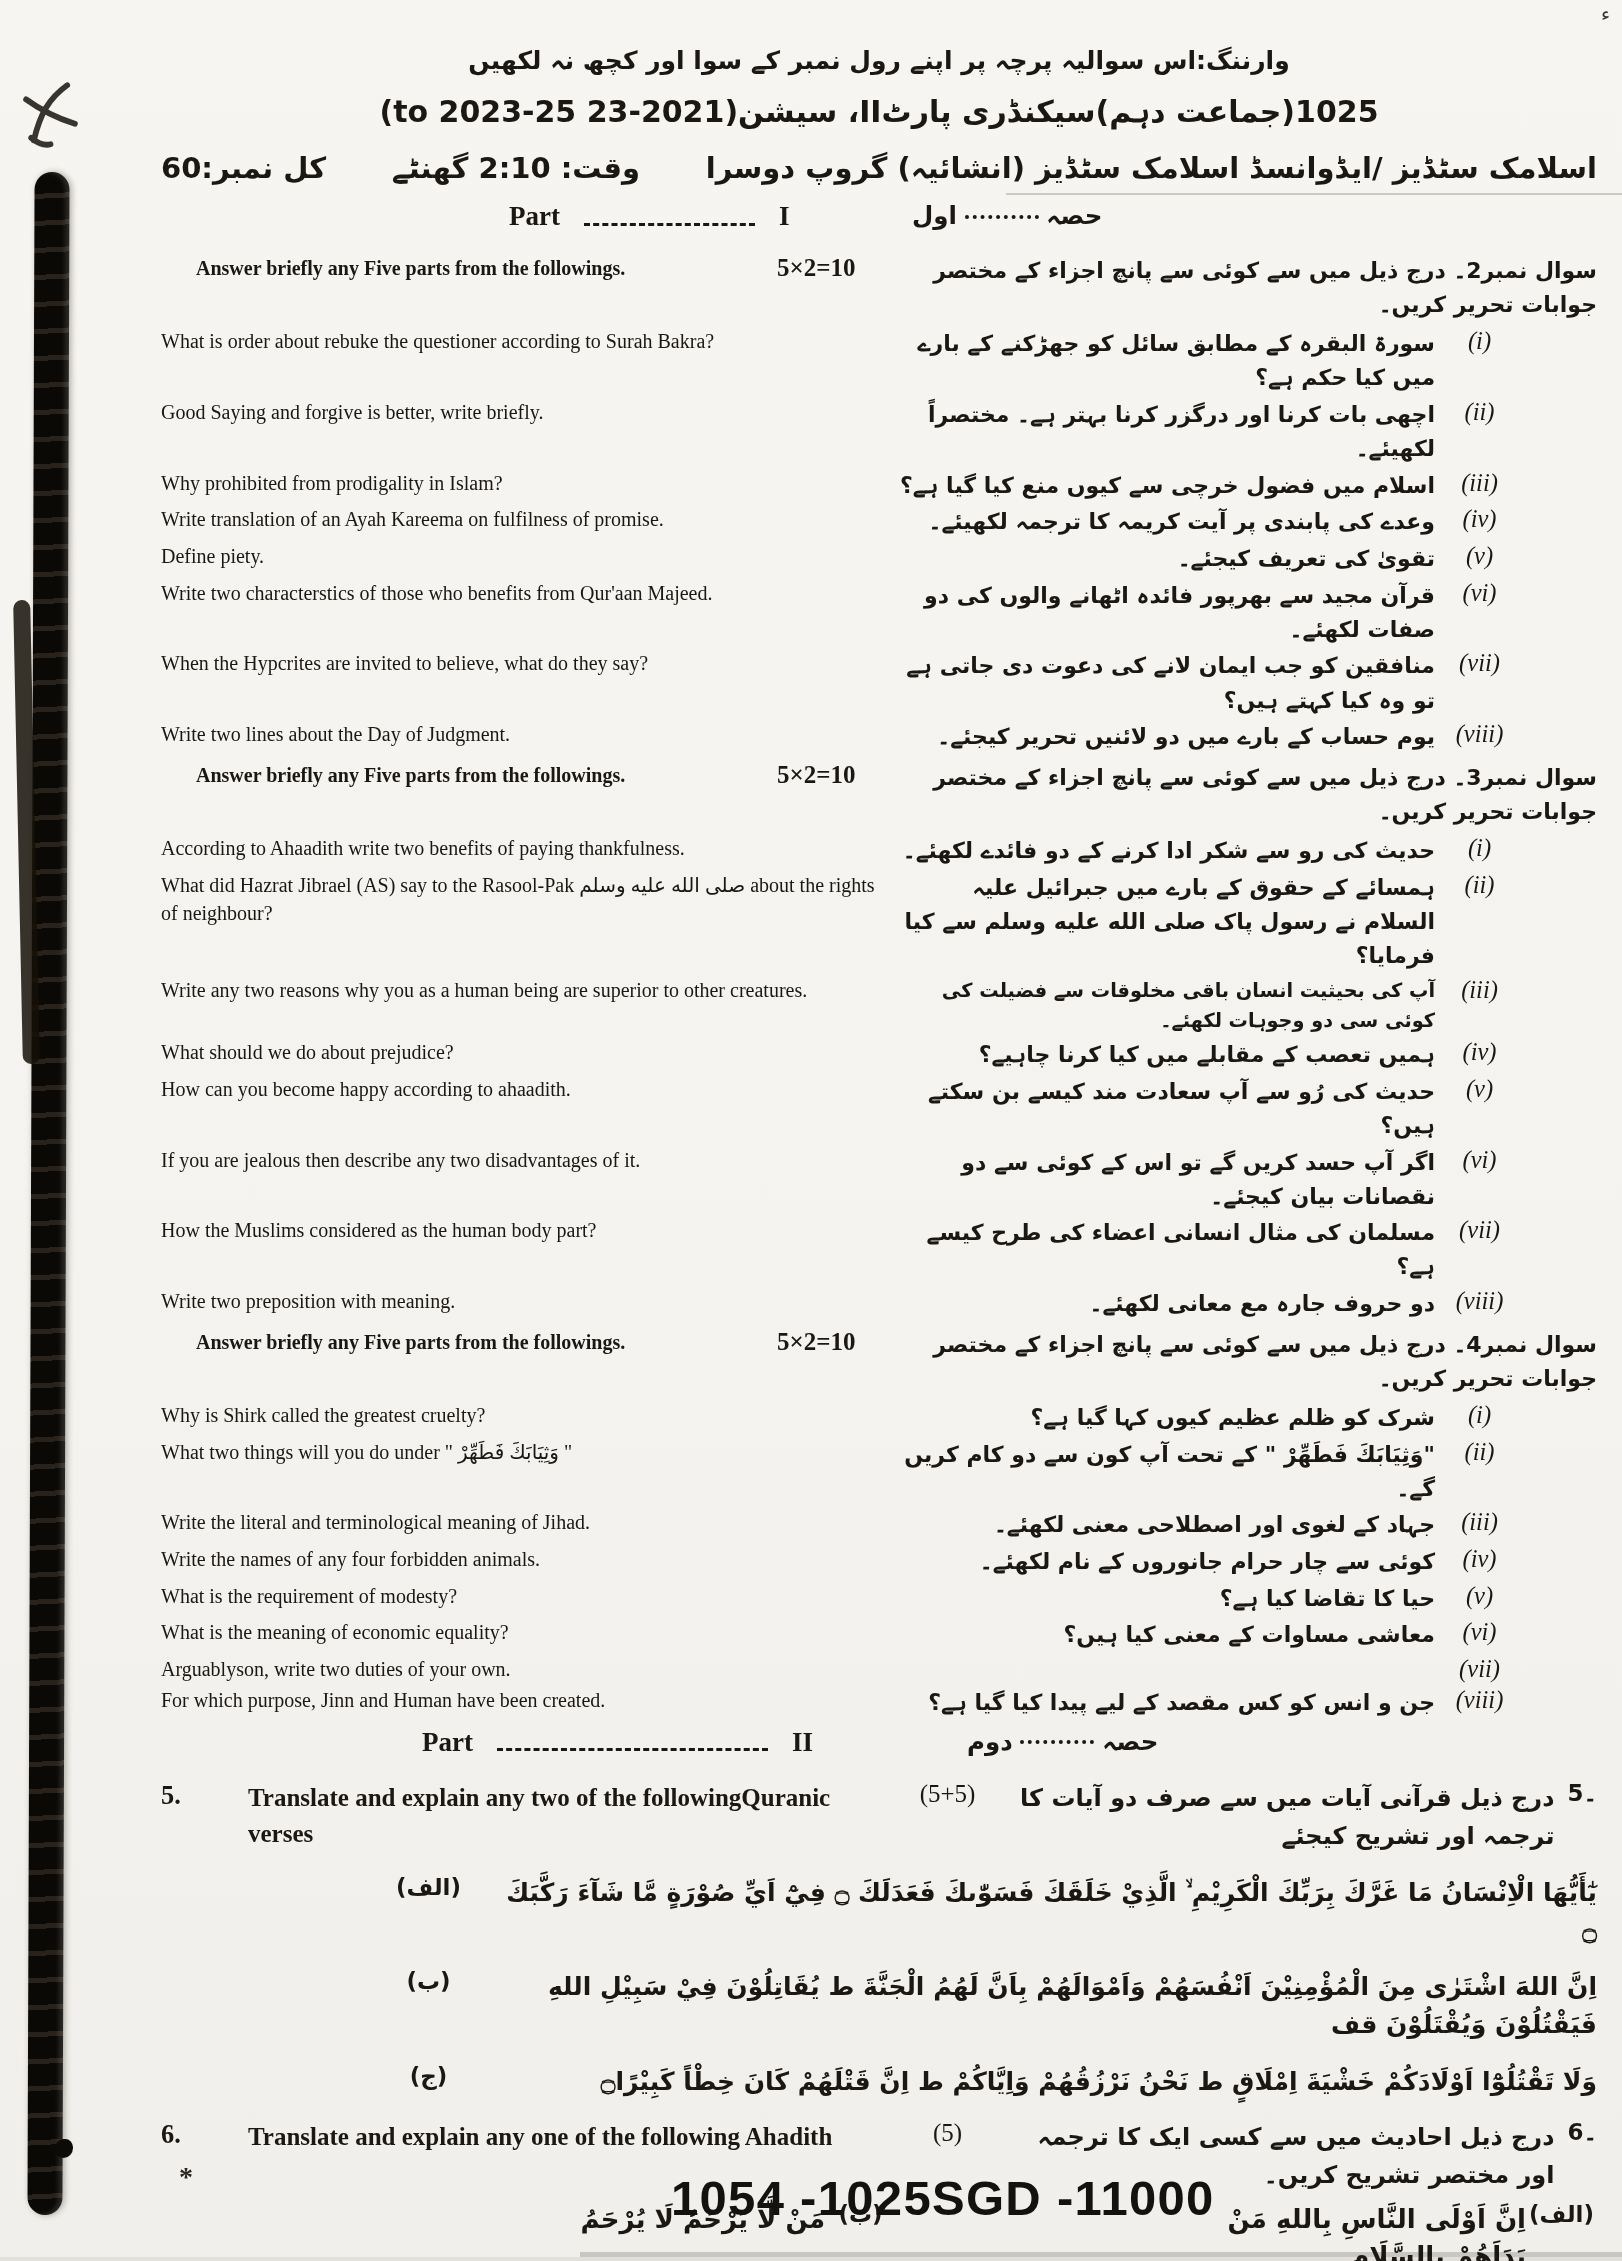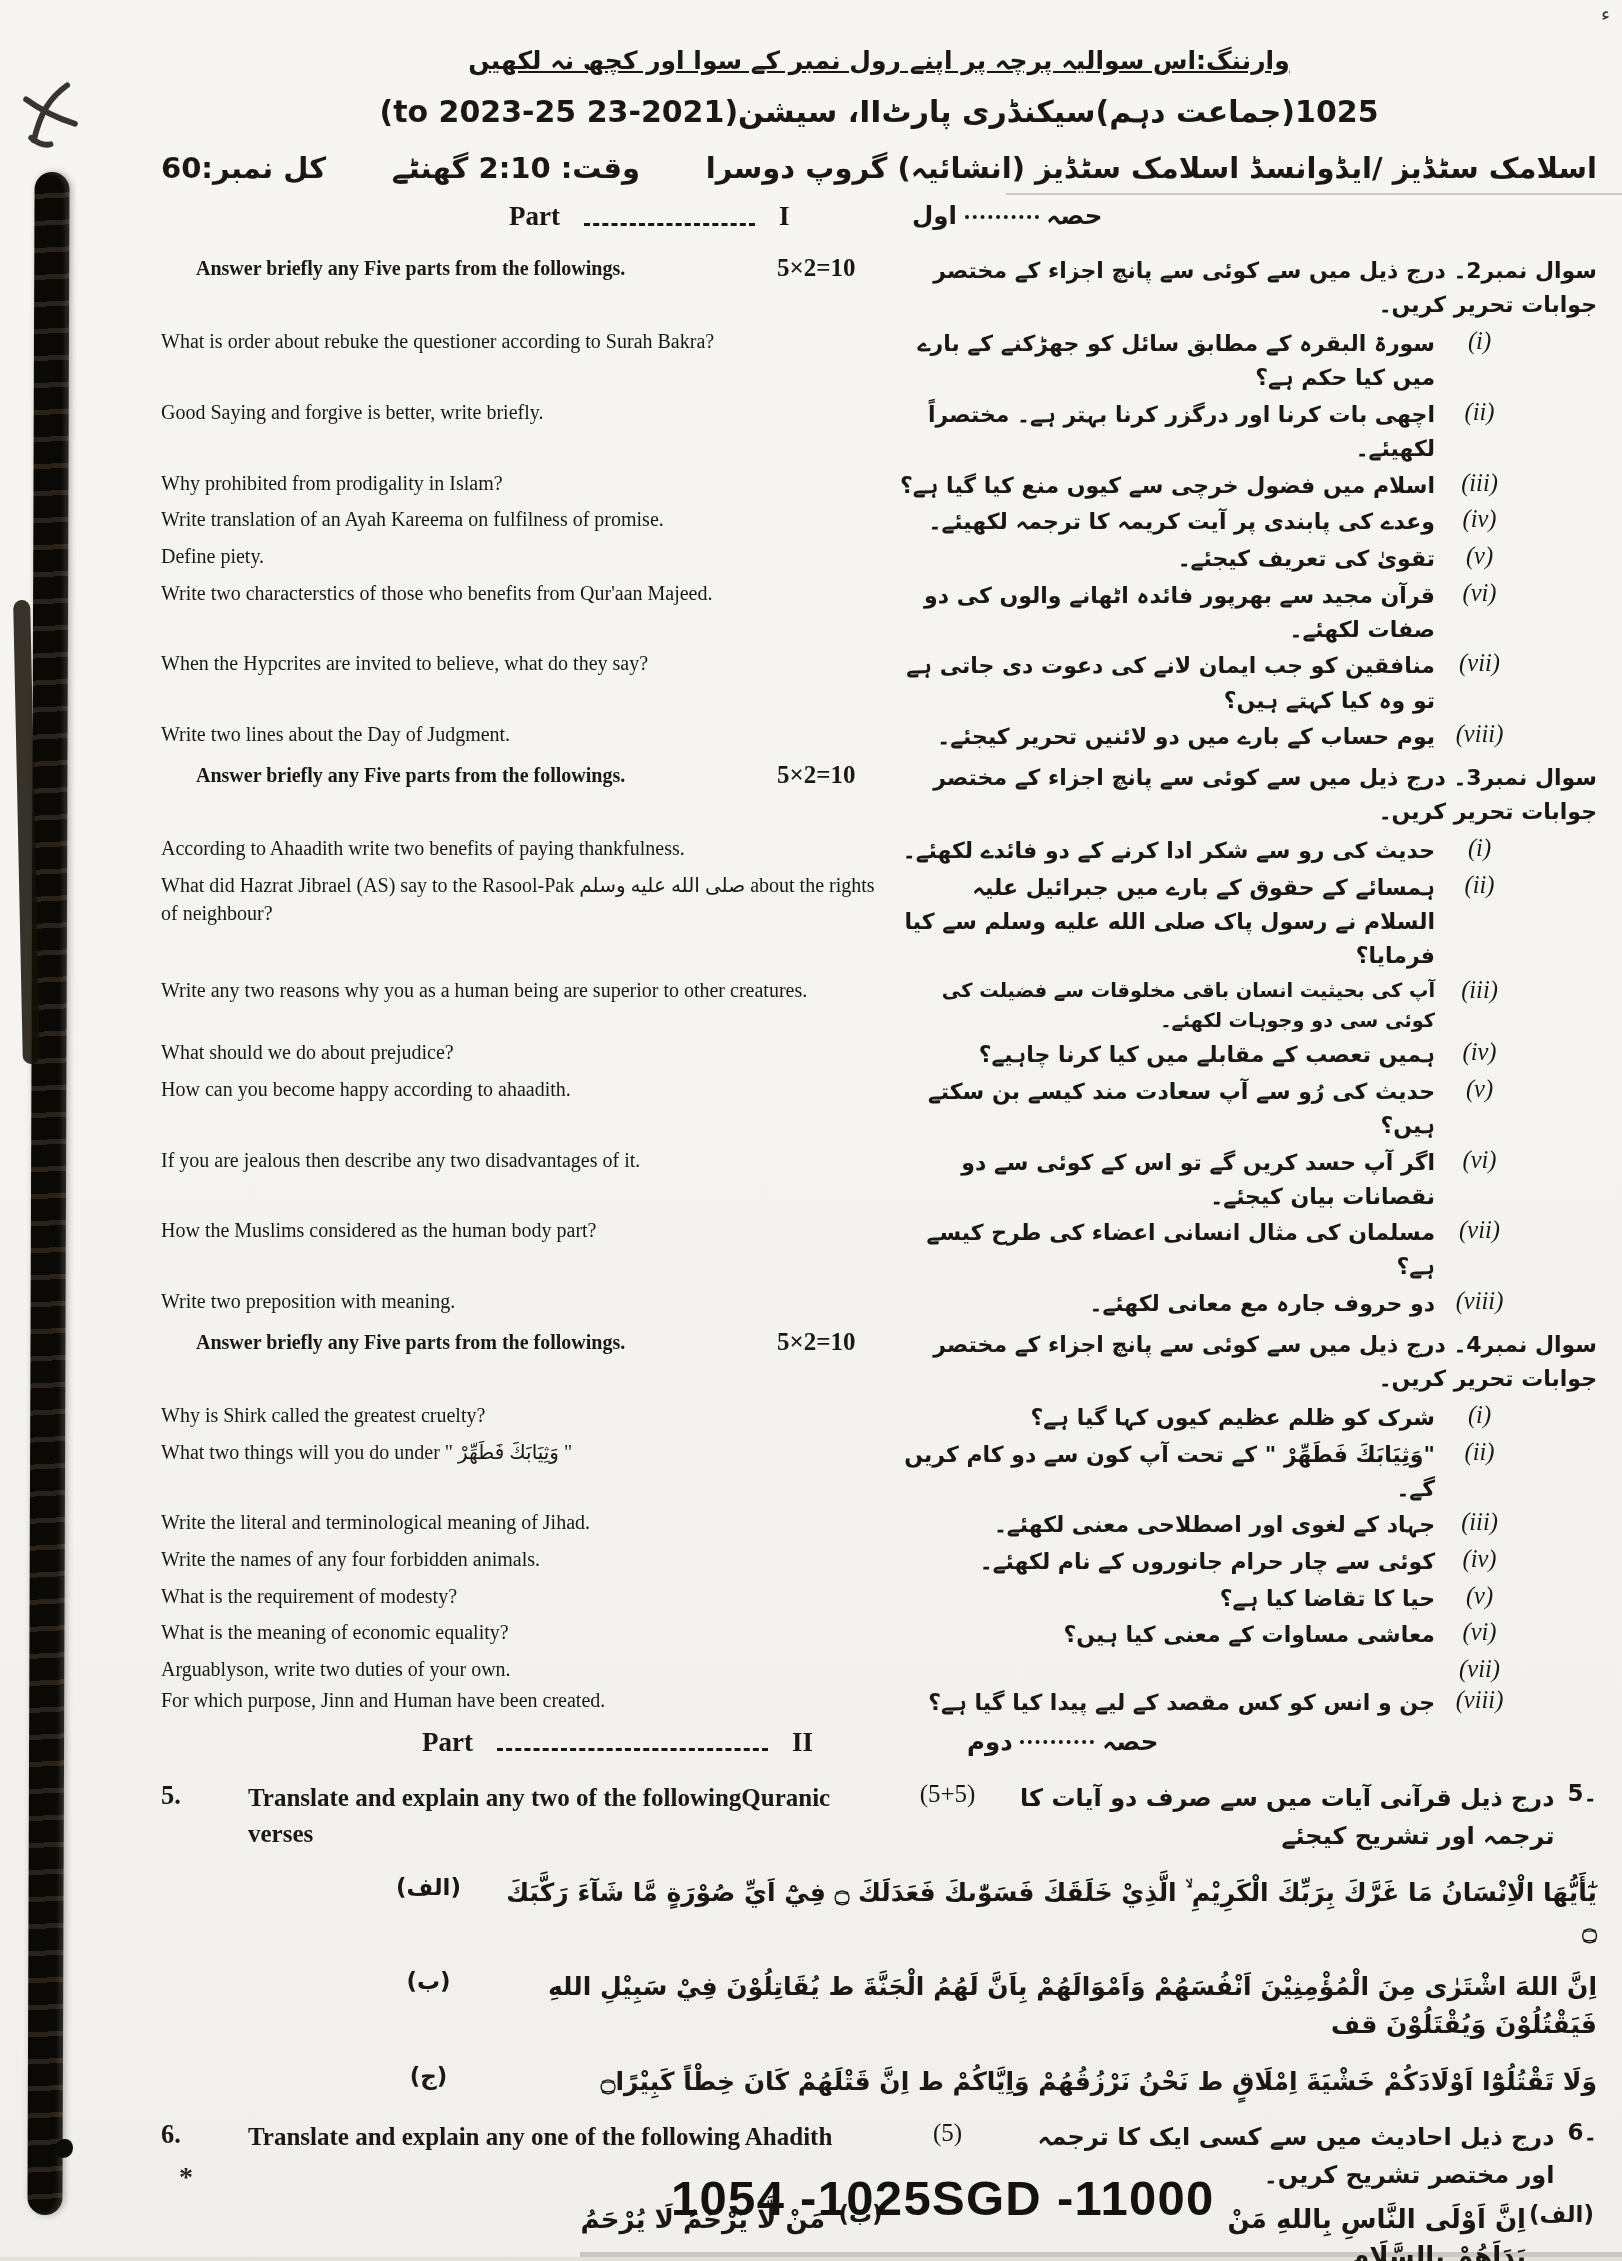--- a/index.html
+++ b/index.html
@@ -20,21 +20,21 @@
     font-size:19.3px;color:#3a352f;}
   .scan-line-h{position:absolute;left:1006px;top:193px;width:617px;height:1.9px;background:#ccc9c3;}
   .scan-band1{position:absolute;left:580px;top:2252px;width:1043px;height:4.5px;background:#c9c7c1;}
   .scan-band2{position:absolute;left:0;top:2257px;width:1623px;height:4.5px;background:#e2e0db;}
   .ink-dot{position:absolute;left:55px;top:2139px;width:18px;height:19.3px;border-radius:50% 45% 55% 50%;background:#0d0b08;}
   .star-mark{position:absolute;left:179px;top:2161px;font-size:28px;font-weight:bold;color:#2a251f;}
   
   .content{position:absolute;left:161px;top:35px;width:1436px;}
   [dir="rtl"]{font-family:"DejaVu Sans",sans-serif;}
   
-  .hdr-warning{margin-top:7.7px;text-align:center;font-size:25px;font-weight:700;line-height:1.4;text-decoration:underline;}
+  .hdr-warning{margin-top:7.7px;text-align:center;font-size:25px;font-weight:700;line-height:1.4;}
   .hdr-paper{margin-top:14px;text-align:center;font-size:30px;font-weight:700;line-height:1.35;}
   .hdr-subject{margin-top:15.5px;display:flex;justify-content:space-between;align-items:baseline;
     font-size:29px;font-weight:700;line-height:1.4;}
   
   .part-heading{position:relative;height:46px;margin-top:13px;font-size:27px;font-weight:700;}
   .ph-en{position:absolute;display:flex;align-items:flex-end;gap:24px;font-family:"Liberation Serif",serif;}
   .p1 .ph-en{left:348px;} .p2h .ph-en{left:261px;}
   .ph-ur{position:absolute;display:flex;align-items:baseline;gap:7.7px;font-size:24.5px;}
   .p1 .ph-ur{left:751px;} .p2h .ph-ur{left:806px;}
   .dash-en{display:inline-block;border-bottom:3.9px dashed #1b1713;height:0;vertical-align:6.4px;position:relative;top:-6.4px;}

